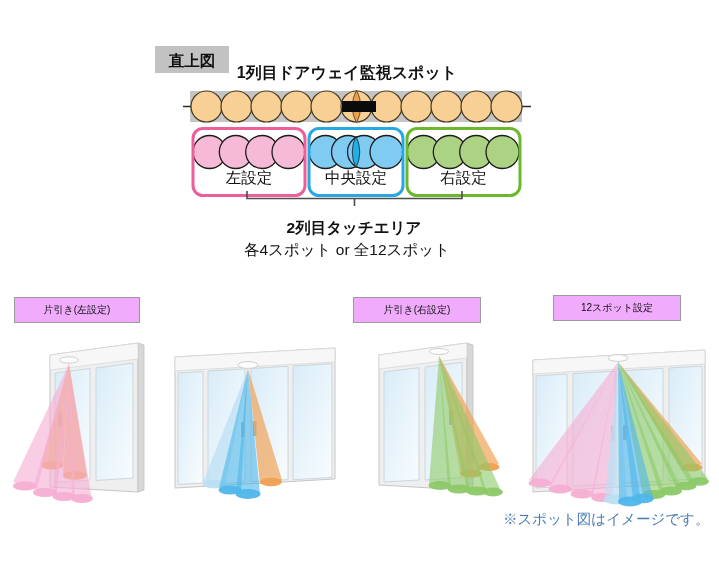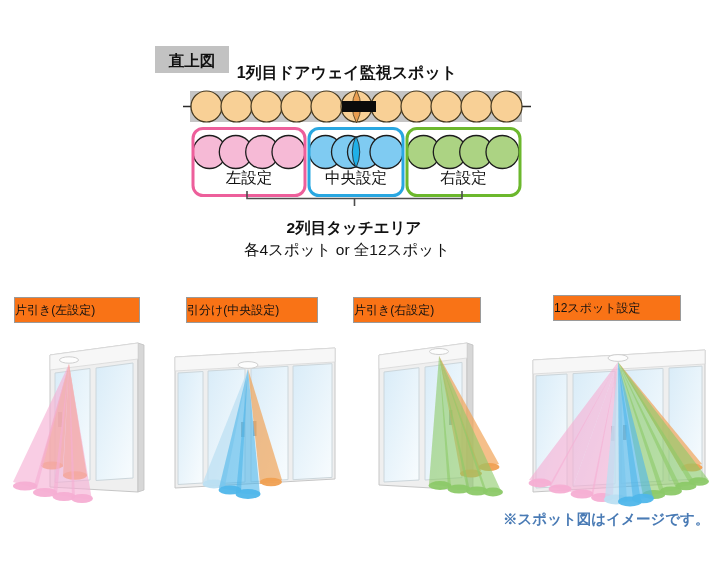--- a/index.html
+++ b/index.html
@@ -24,22 +24,22 @@
   .spot-blue-dark{fill:var(--spot-blue-dark);stroke:#1d1d1d;stroke-width:.8;}
   .spot-green{fill:var(--spot-green);stroke:#1d1d1d;stroke-width:1.3;}
   .gbox-fill{fill:#ffffff;}
   .gbox{fill:none;stroke-width:3;}
   .gbox-pink{stroke:var(--box-pink);}
   .gbox-blue{stroke:var(--box-blue);}
   .gbox-green{stroke:var(--box-green);}
   .bracket{fill:none;stroke:#4d4d4d;stroke-width:1.6;}
   
   .door-label{
-    position:absolute;height:24px;line-height:24px;
-    background:#f97316;border:1px solid #9a9a9a;color:#111;font-size:12px;
+    position:absolute;height:24px;line-height:24px;text-align:center;
+    background:#f0abfc;border:1px solid #9a9a9a;color:#111;font-size:10px;
   }
   
   .door-frame{fill:#efefef;stroke:#c6c6c6;stroke-width:1;}
   .door-side{fill:#d7d7d7;stroke:#c0c0c0;stroke-width:.8;}
   .door-header{fill:#f7f7f7;stroke:#d8d8d8;stroke-width:.8;}
   .glass{stroke:#ccd6db;stroke-width:1;}
   .handle{fill:#a9b3b9;}
   .sensor{fill:#fdfdfd;stroke:#cfcfcf;stroke-width:1;}
   .beam-pink{fill:var(--beam-pink);fill-opacity:.62;}
   .foot-pink{fill:var(--beam-pink);fill-opacity:.95;}
@@ -47,21 +47,20 @@
   .foot-orange{fill:var(--beam-orange);fill-opacity:.95;}
   .beam-blue{fill:var(--beam-blue);fill-opacity:.6;}
   .foot-blue{fill:var(--beam-blue);fill-opacity:.95;}
   .beam-blue-pale{fill:var(--beam-blue-pale);fill-opacity:.72;}
   .foot-blue-pale{fill:var(--beam-blue-pale);fill-opacity:.95;}
   .beam-green{fill:var(--beam-green);fill-opacity:.6;}
   .foot-green{fill:var(--beam-green);fill-opacity:.95;}
   .footnote{
     position:absolute;left:503px;top:510px;font-size:14.5px;color:var(--footnote-blue);
     white-space:nowrap;
-    font-weight:bold;
   }
 </style>
 </head>
 <body>
 
 <div id="stage">
 
   <svg style="left:0;top:0" width="719" height="272" viewBox="0 0 719 272">
 
     <rect class="corner-bg" x="155" y="46" width="74" height="27"></rect>
@@ -120,21 +119,20 @@
       <text class="t" x="356" y="183" text-anchor="middle">中央設定</text>
       <text class="t" x="463.5" y="183" text-anchor="middle">右設定</text>
     </g>
 
     <path class="bracket" d="M247,191 L247,198.5 L462,198.5 L462,191 M354.5,198.5 L354.5,206"></path>
     <text class="t t-bold" x="354" y="233" text-anchor="middle">2列目タッチエリア</text>
     <text class="t" x="347" y="255" text-anchor="middle">各4スポット or 全12スポット</text>
   </svg>
 
   <div class="door-label" style="left:14px;top:297px;width:124px;">片引き(左設定)</div>
-  <div class="door-label" style="left:186px;top:297px;width:130px;">引分け(中央設定)</div>
   <div class="door-label" style="left:353px;top:297px;width:126px;">片引き(右設定)</div>
   <div class="door-label" style="left:553px;top:295px;width:126px;">12スポット設定</div>
 
   <svg style="left:12px;top:338px" width="150" height="172" viewBox="0 0 150 172">
     <defs>
       <linearGradient id="d1g" x1="0" y1="0" x2="1" y2="1">
         <stop offset="0" stop-color="#d9ecf8"></stop>
           <stop offset="1" stop-color="#f8fcfe"></stop>
       </linearGradient>
     </defs>

